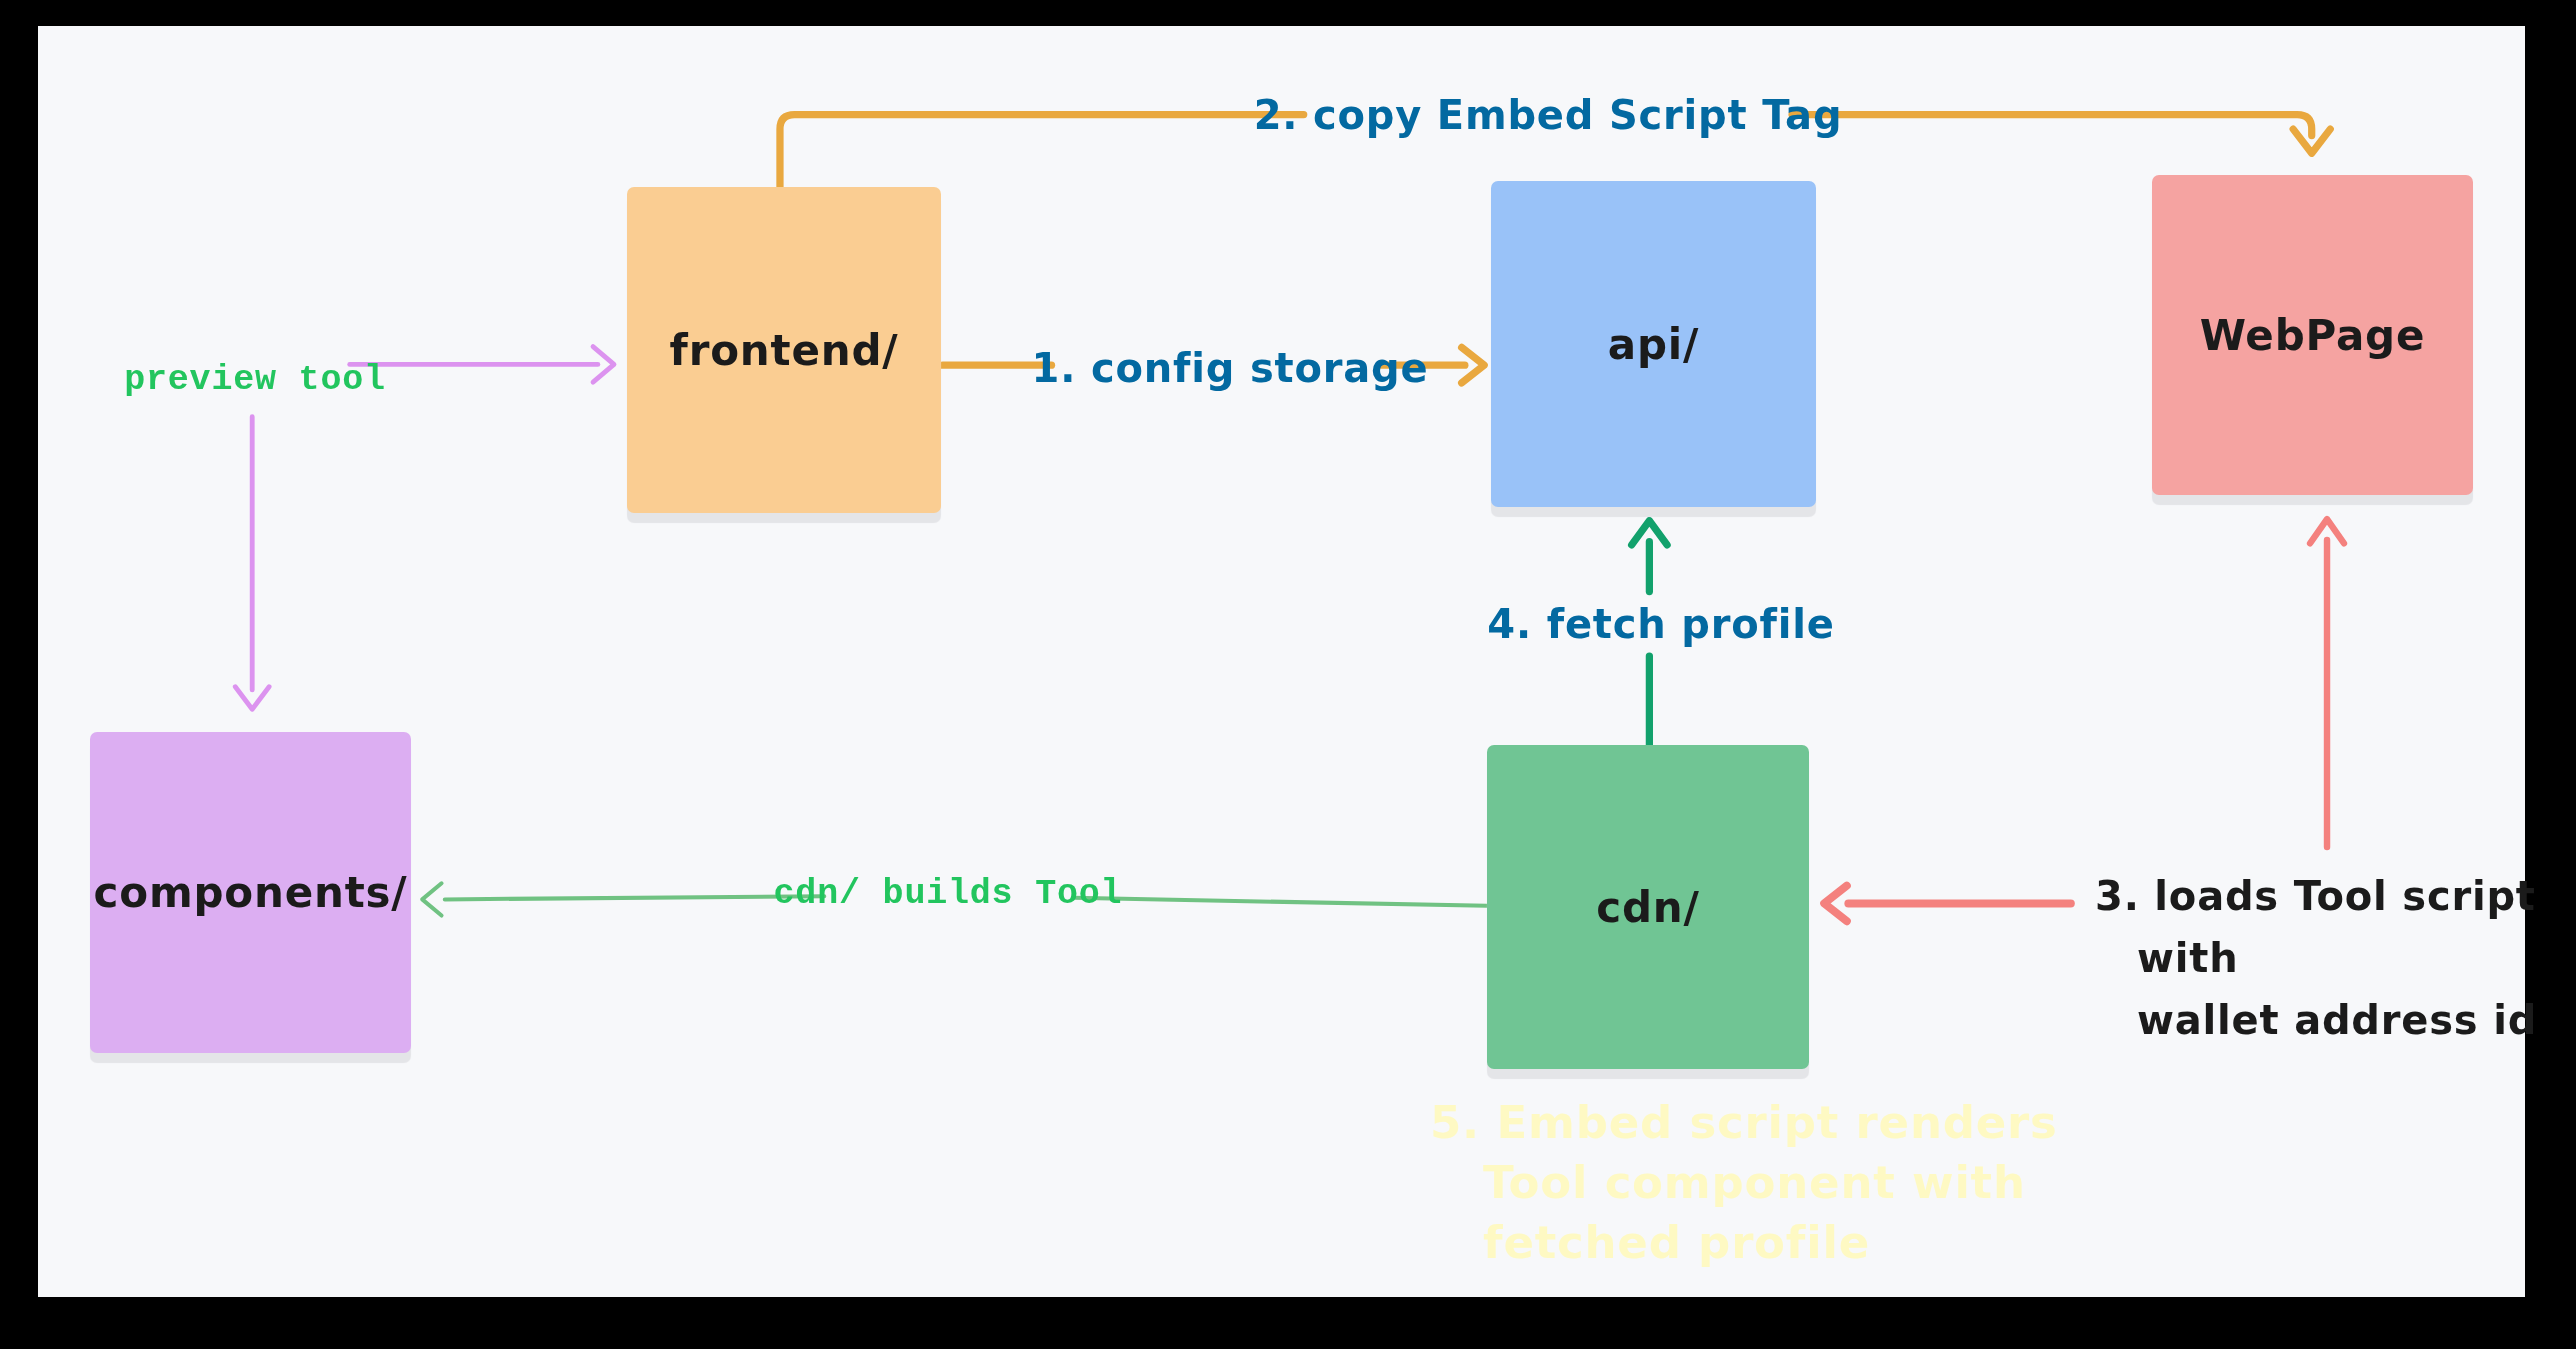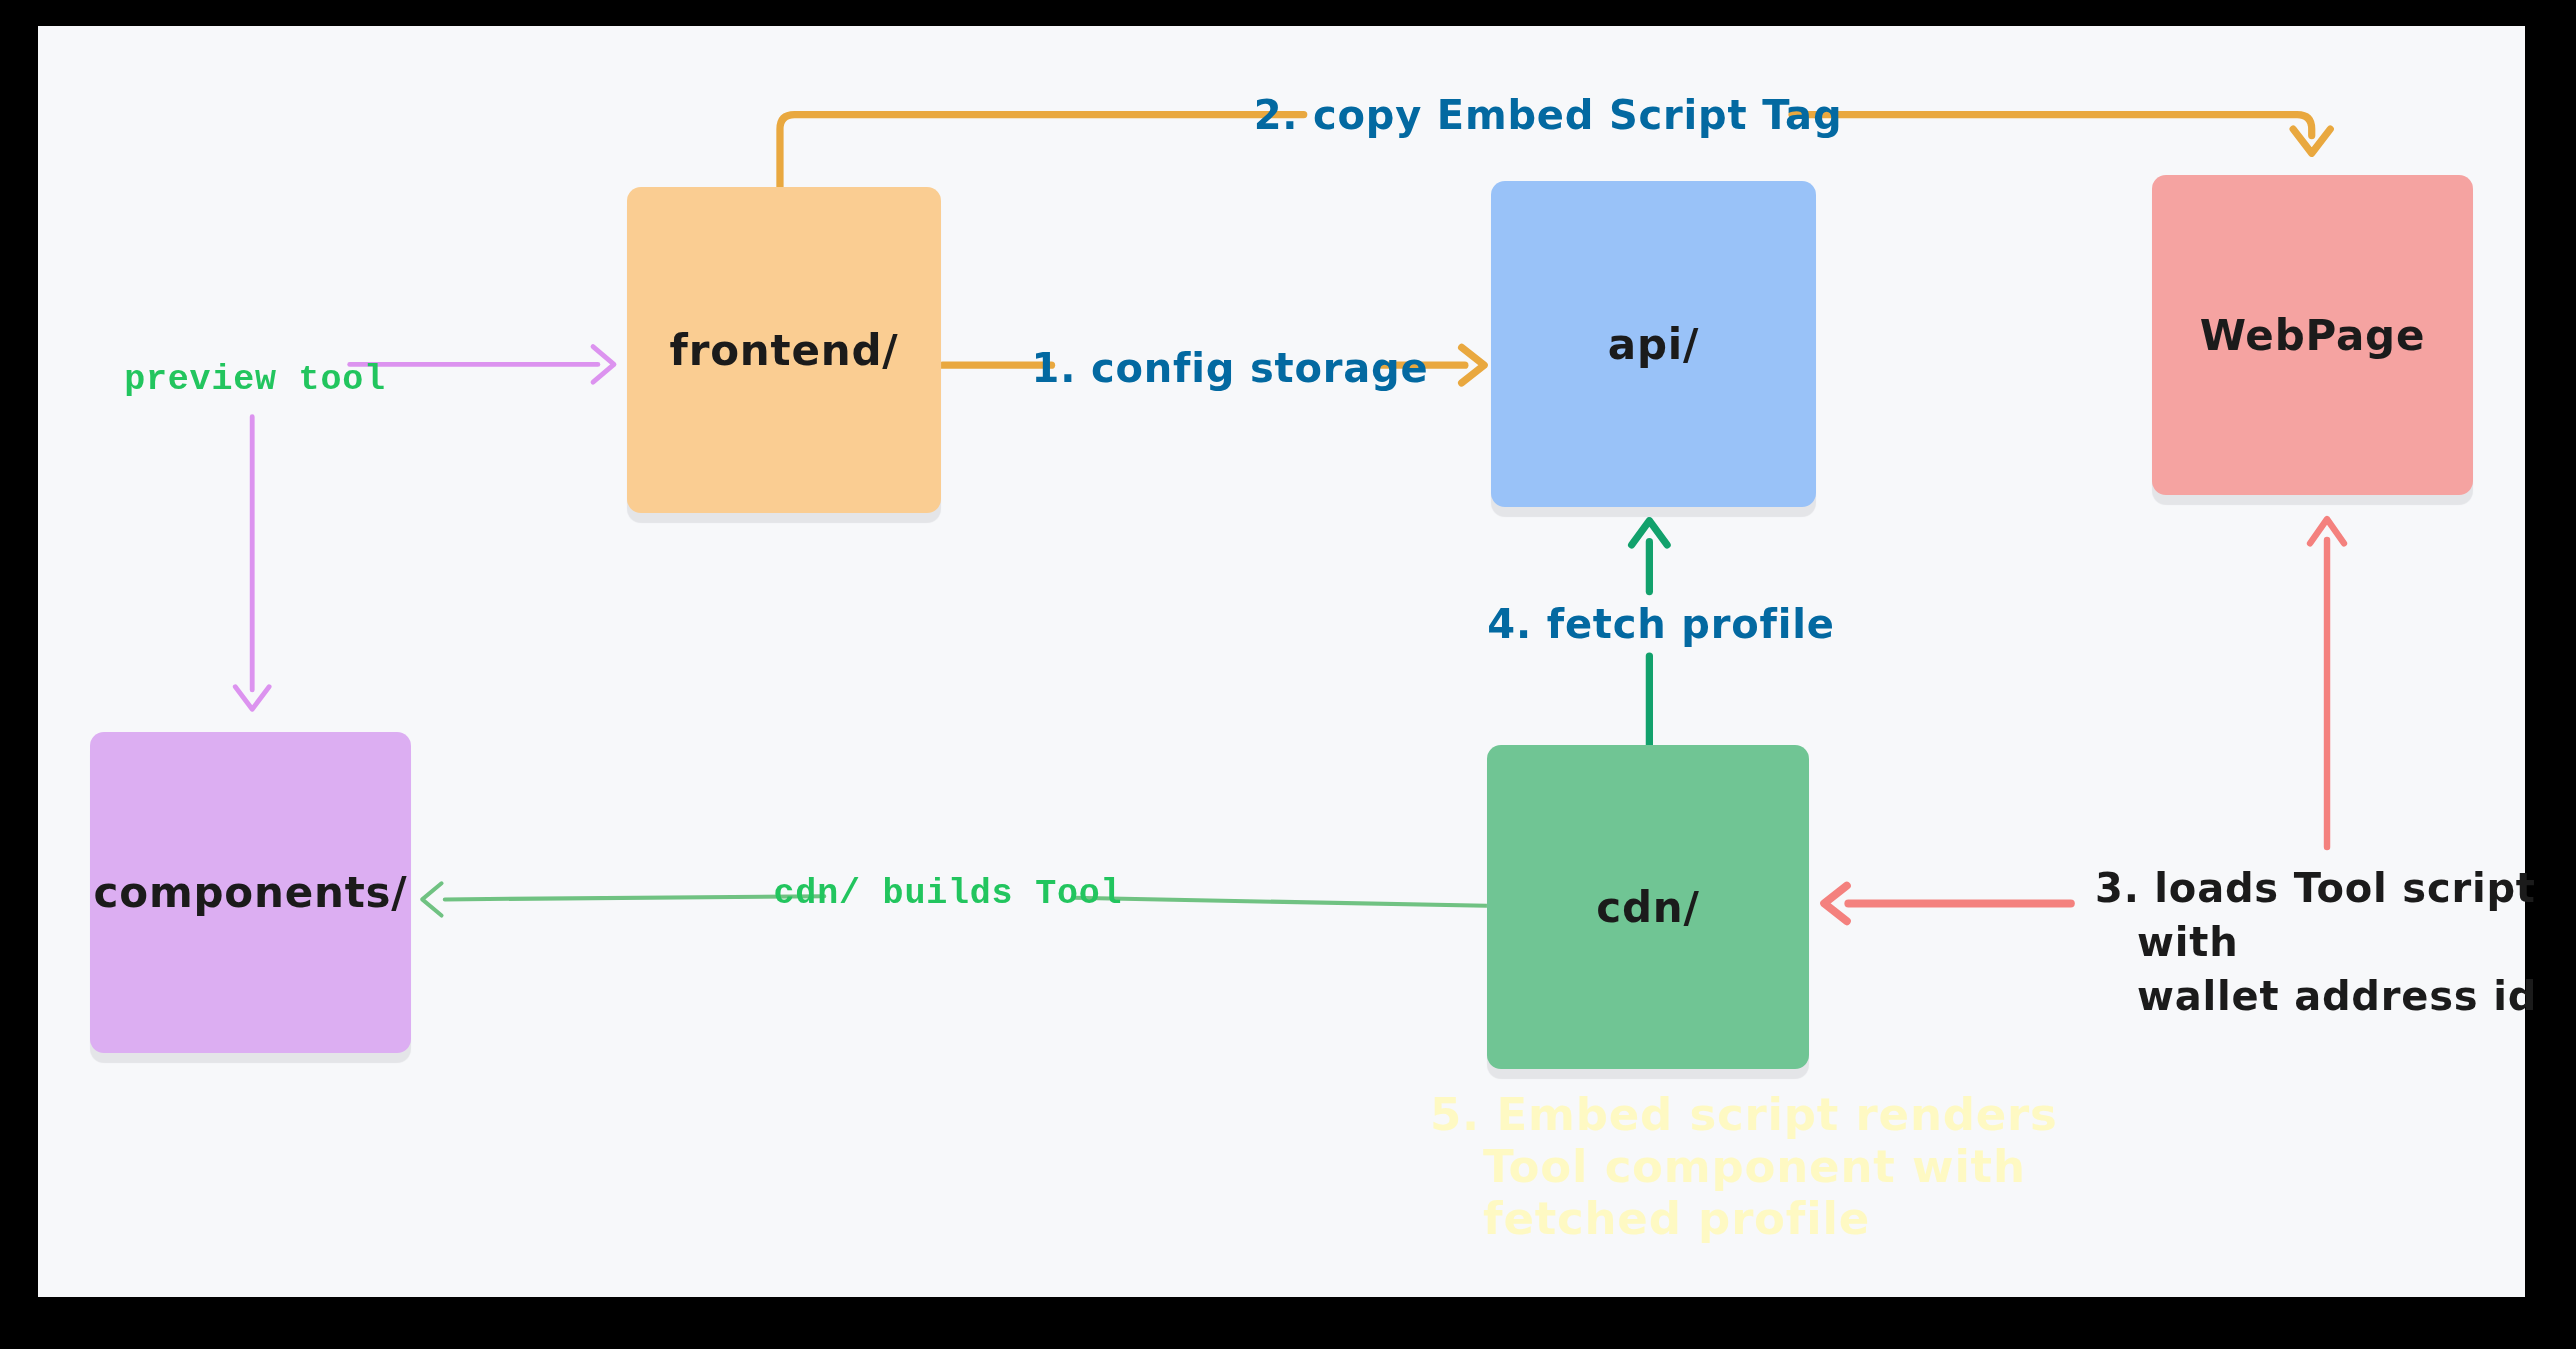--- a/index.html
+++ b/index.html
@@ -6,21 +6,21 @@
   body{
     width:2576px;height:1350px;position:relative;background:#000;
     font-family:"DejaVu Sans","Liberation Sans",sans-serif;overflow:hidden;
   }
   .panel{
     position:absolute;left:38px;top:26px;width:2487px;height:1271px;
     background:#F7F8FA;
   }
   .node{
     position:absolute;display:flex;flex-direction:column;align-items:center;justify-content:center;
-    box-shadow:0 9.7px 0.8px #E4E5E8;border-radius:14px;
+    box-shadow:0 9.7px 0.8px #E4E5E8;border-radius:7px;
   }
   .node .lbl{
     color:#1B1B1B;font-size:42px;font-weight:700;letter-spacing:0.8px;white-space:nowrap;
   }
   .node-frontend{left:627px;top:187px;width:314px;height:326px;background:#FACD92;}
   .node-api{left:1491px;top:181px;width:325px;height:326px;background:#99C2F8;}
   .node-webpage{left:2152px;top:175px;width:321px;height:320px;background:#F5A3A1;}
   .node-components{left:90px;top:732px;width:321px;height:321px;background:#DCAEF2;}
   .node-cdn{left:1487px;top:745px;width:322px;height:324px;background:#70C594;}
   .node-cdn .lbl{line-height:55px;text-align:center;}
@@ -30,21 +30,21 @@
     color:#0369a1;font-size:40px;font-weight:700;letter-spacing:0.8px;
   }
   .edge-label.gray{color:#22c55e;font-size:35px;font-weight:600;font-family:Liberation Mono, monospace;}
   .lbl-copy-embed{left:1548px;top:115px;}
   .lbl-config-storage{left:1230px;top:368px;}
   .lbl-fetch-profile{left:1661px;top:624px;text-align:center;}
   .lbl-preview-tool{left:255px;top:380px;}
   .lbl-cdn-builds{left:948px;top:894px;}
 
   .text-block{position:absolute;color:#1B1B1B;font-size:40px;font-weight:700;letter-spacing:0.8px;}
-  .text-block .line{line-height:54px;white-space:nowrap;}
+  .text-block .line{line-height:54px;white-space:nowrap;margin-top:8px;}
   .text-block .line.indent{padding-left:42px;}
   .block-loads{left:2095px;top:861px;}
   .block-embed{left:1430px;top:1089px;color:#fef9c3;font-size:45px;}
   .block-embed .line{line-height:52px;}
   .block-embed .line.indent{padding-left:53px;}
 
   svg.wires{position:absolute;left:0;top:0;pointer-events:none;}
   svg.wires *{fill:none;stroke-linecap:round;stroke-linejoin:round;}
 </style>
 </head>

